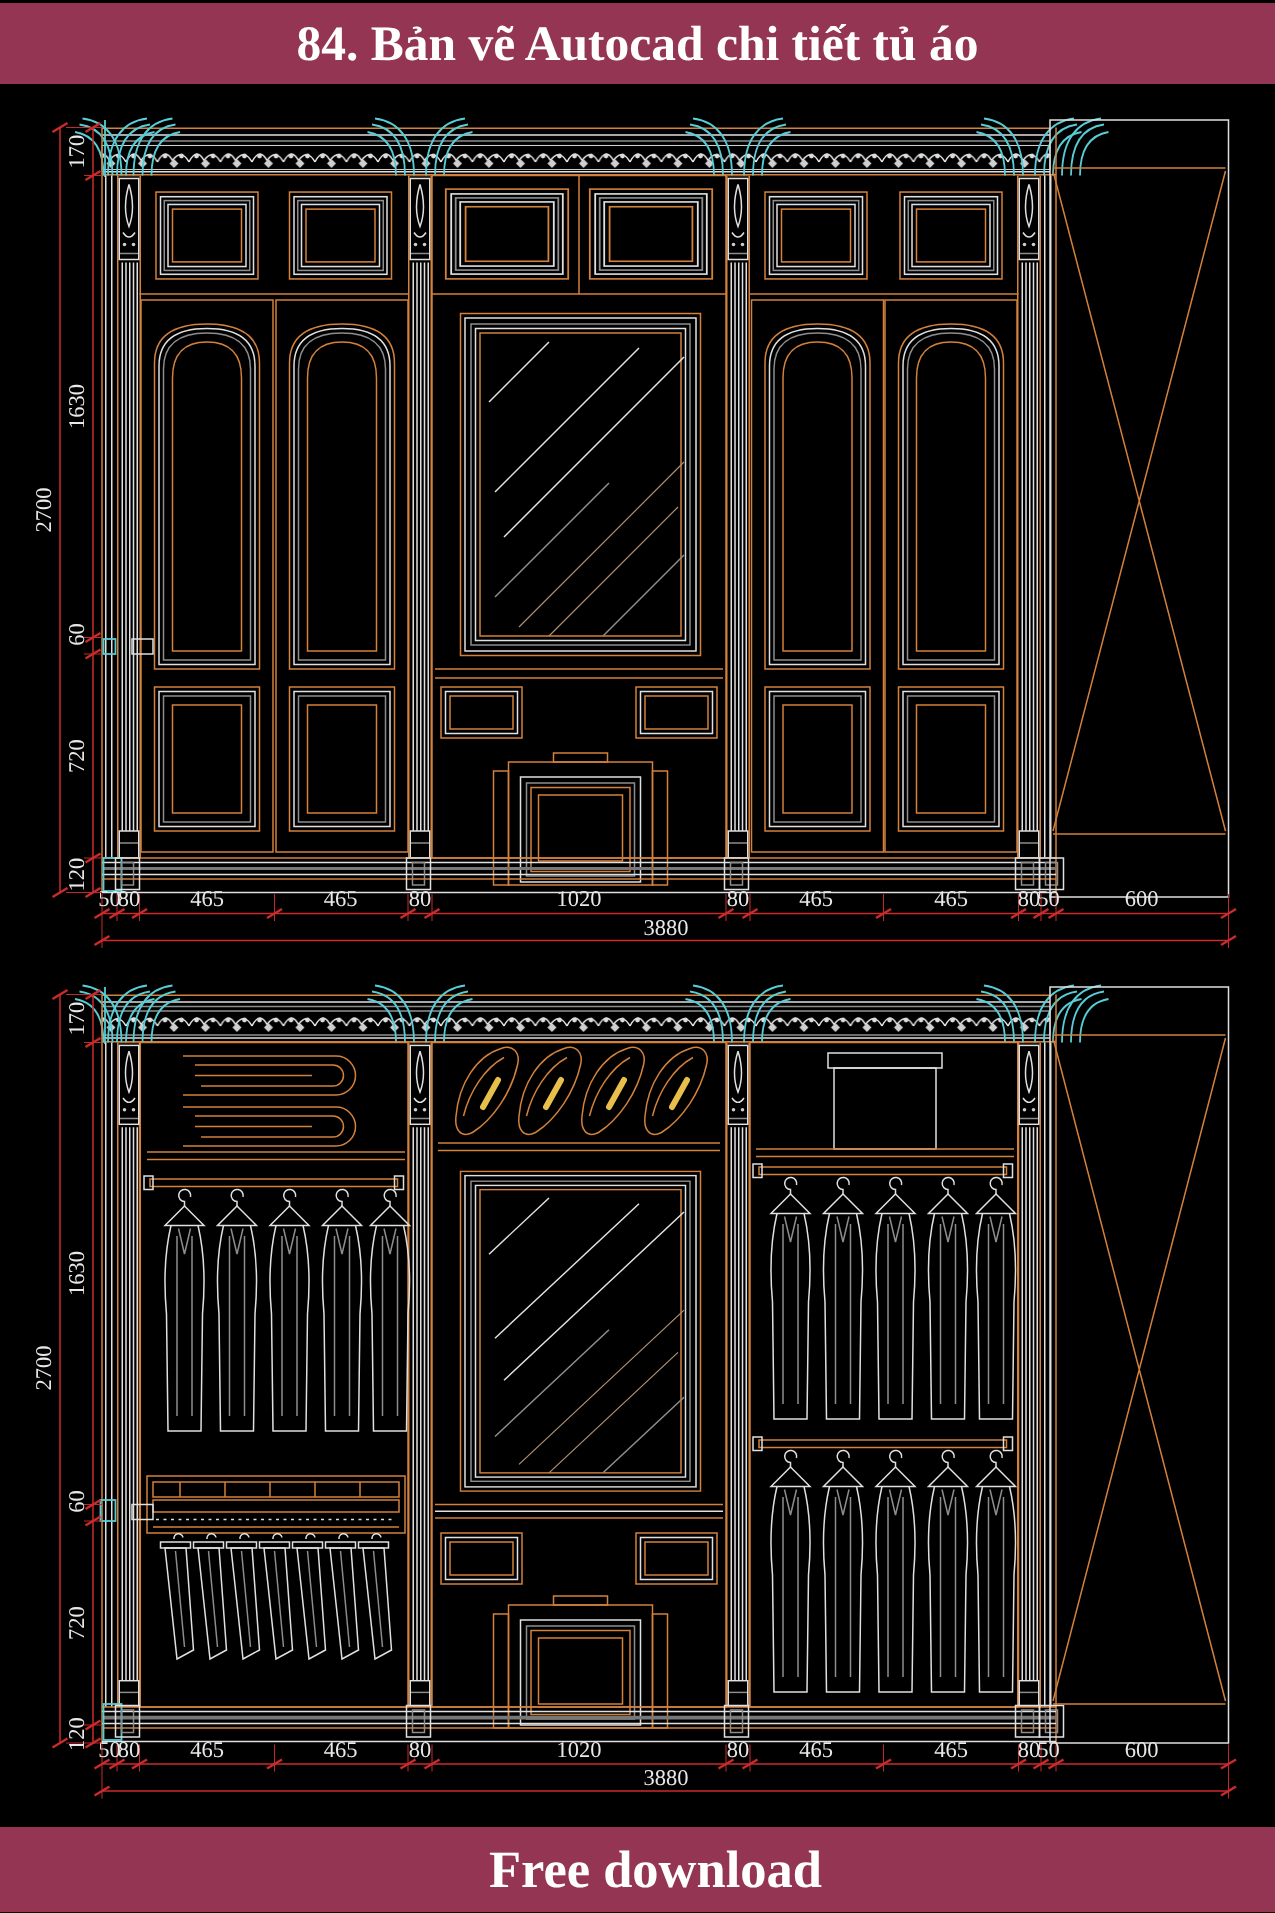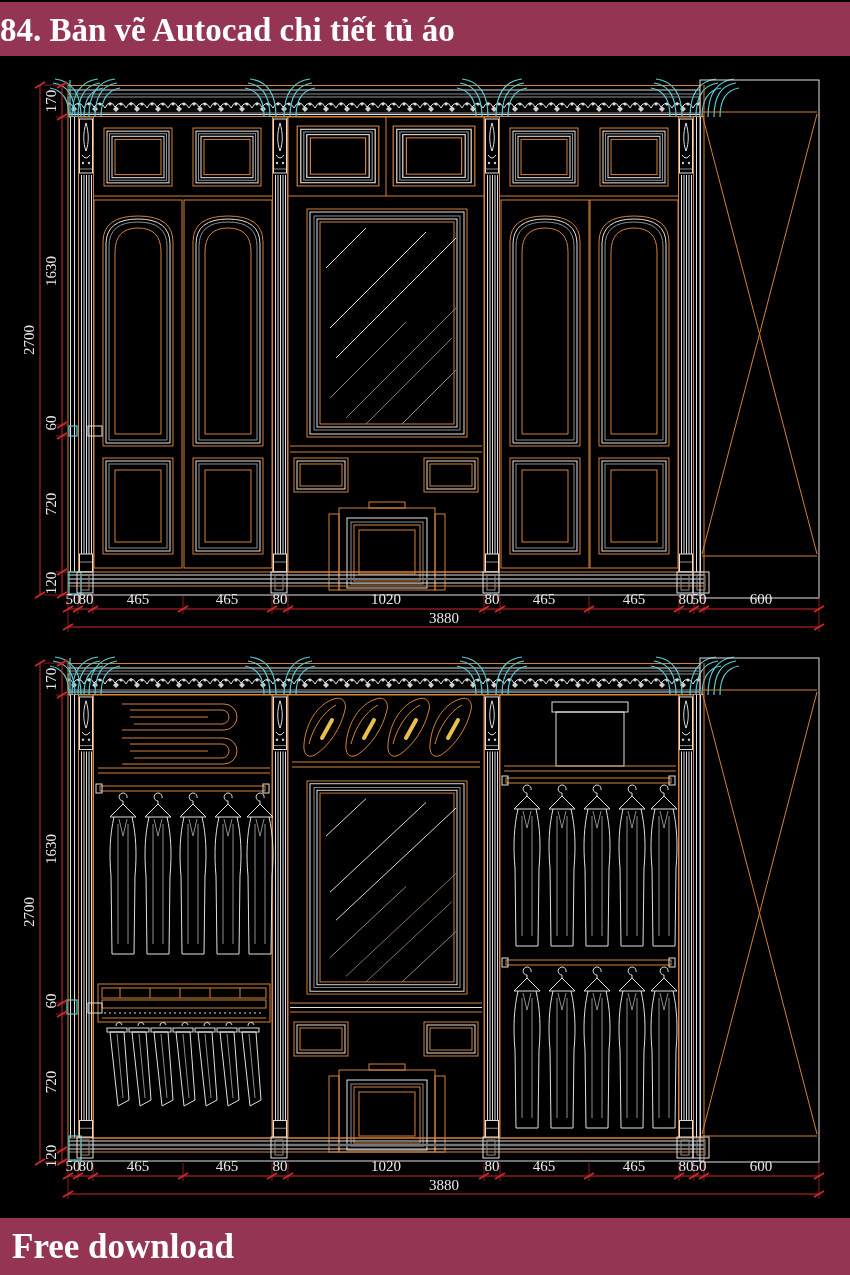--- a/index.html
+++ b/index.html
@@ -1,19 +1,19 @@
 <!DOCTYPE html>
 <html><head>
 <meta charset="utf-8">
 <style>
   html,body{margin:0;padding:0;background:#000;}
   .page{position:relative;width:850px;height:1275px;background:#000;overflow:hidden;
         font-family:"Liberation Serif",serif;}
   .banner{position:absolute;left:0;width:100%;background:#943653;color:#fff;
-          text-align:left;font-weight:bold;}
+          text-align:center;font-weight:bold;}
   .banner.top{top:0;height:57px;line-height:56px;font-size:33px;border-top:2px solid #000;box-sizing:border-box;}
   .banner.bottom{top:1218px;height:57px;line-height:57px;font-size:35px;padding-left:12px;}
   svg{position:absolute;left:0;top:56px;display:block;}
   
   .o{stroke:#d4813b;fill:none;stroke-width:1;}
   .w{stroke:#e0e0e0;fill:none;stroke-width:1;}
   .g{stroke:#8d8d8d;fill:none;stroke-width:1;}
   .c{stroke:#57cdd6;fill:none;stroke-width:1.2;}
   .r{stroke:#cc2b2b;fill:none;stroke-width:1;}
   .rx{stroke:#cc2b2b;fill:none;stroke-width:.7;opacity:.95;}

